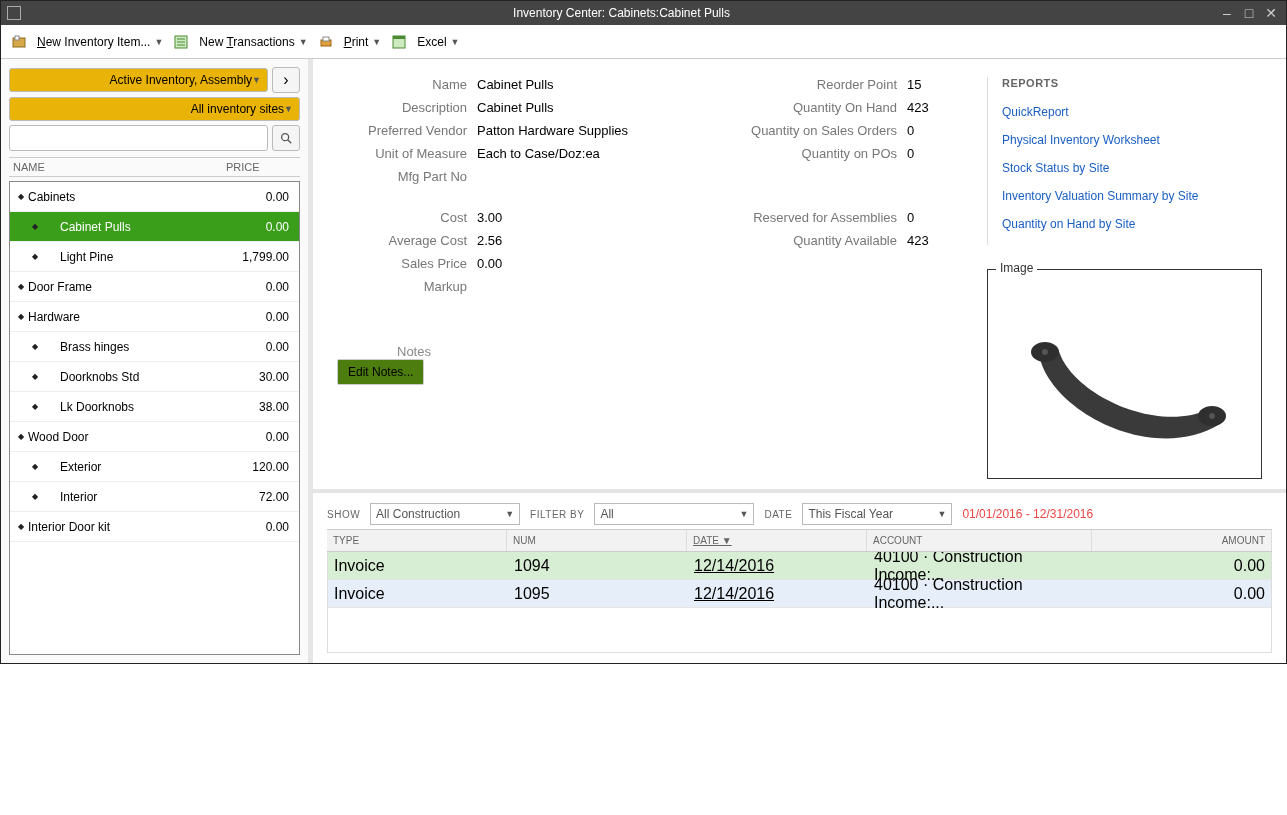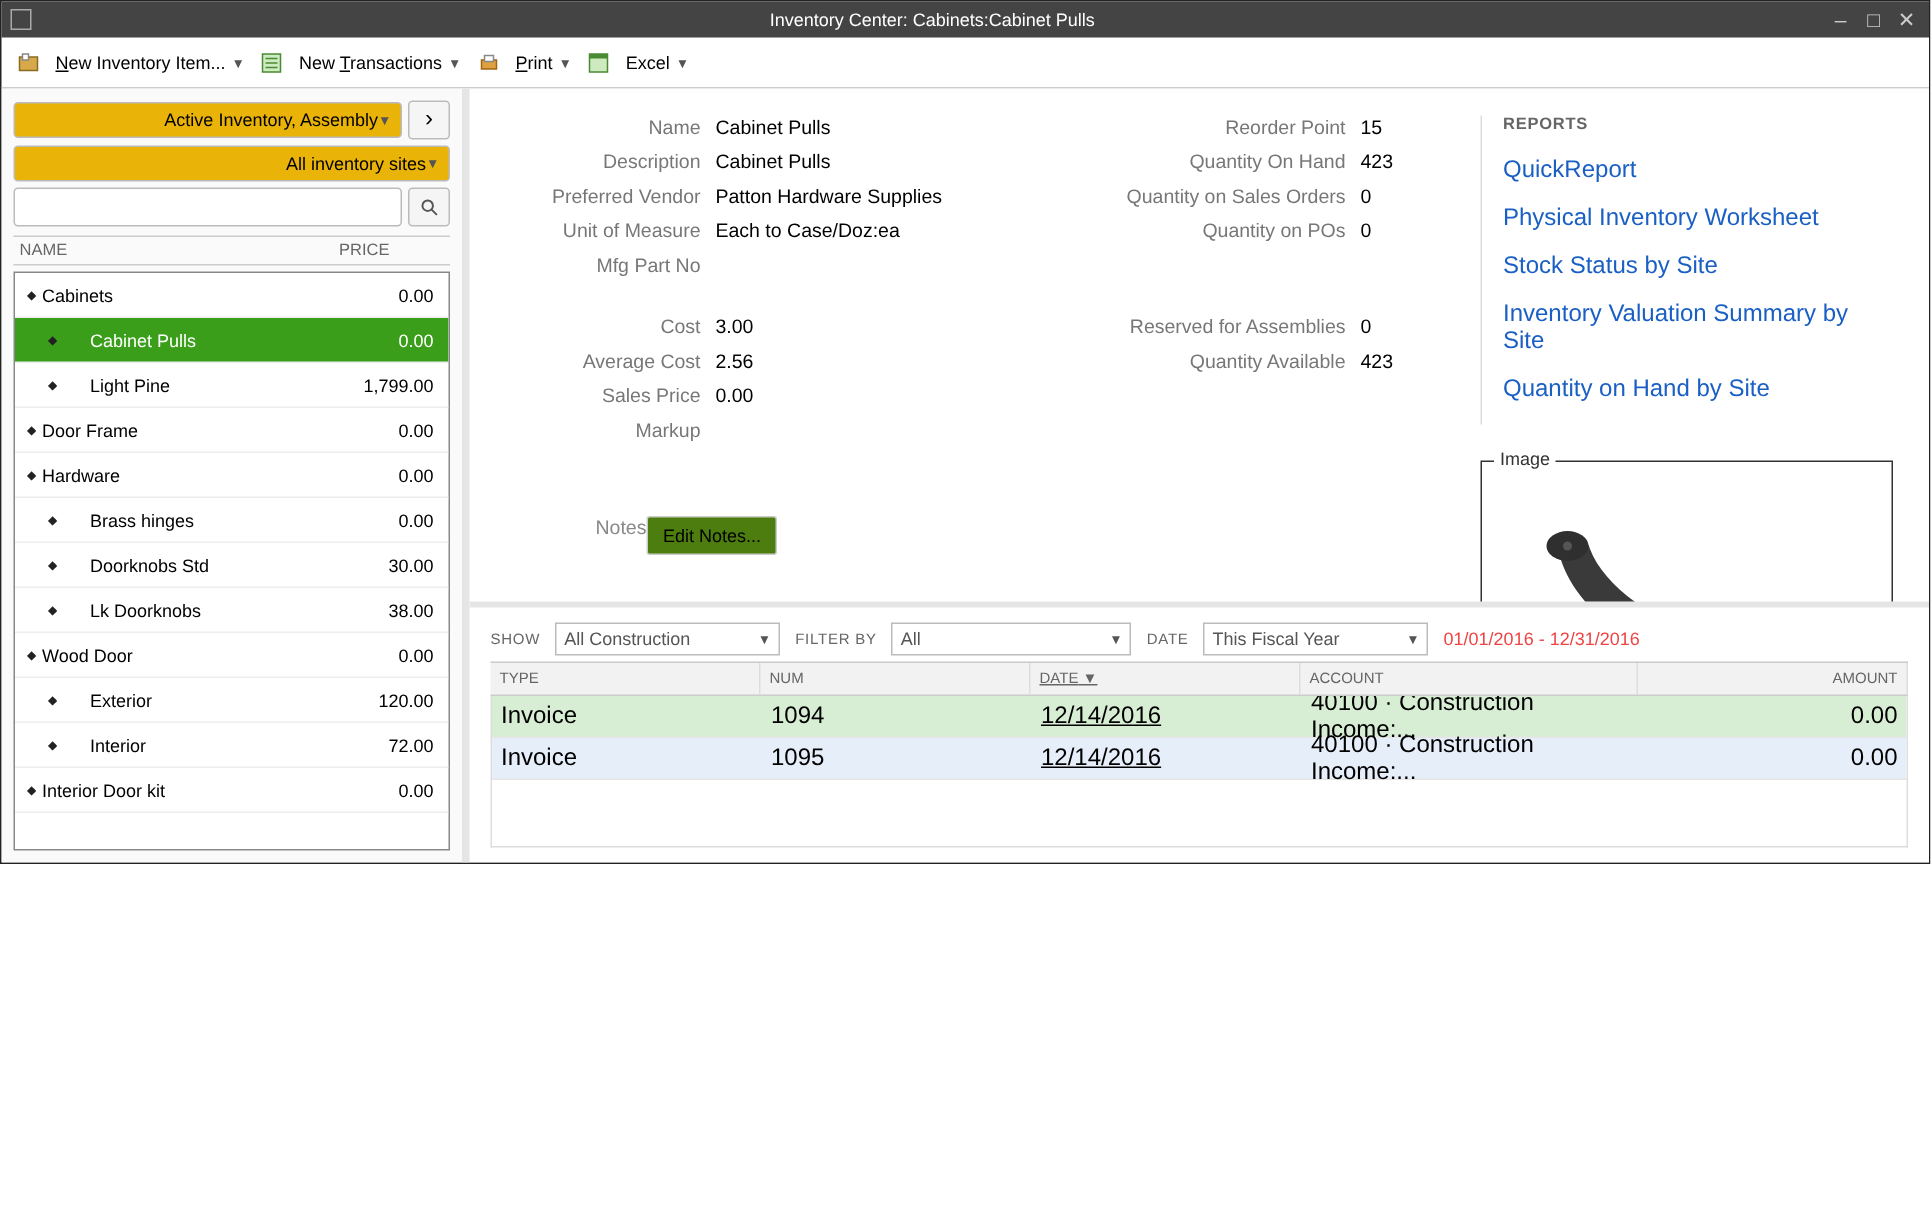--- a/index.html
+++ b/index.html
@@ -1,17 +1,17 @@
 <!DOCTYPE html>
 <html><head>
 <meta charset="utf-8">
 <style>
 * { box-sizing: border-box; margin: 0; padding: 0; font-family: Arial, sans-serif; }
 body { background: #fff; width: 1287px; height: 815px; overflow: hidden; }
-.window { width: 1287px; height: 576px; border: 1px solid #222; display: flex; flex-direction: column; }
+.window { width: 1287px; height: 664px; border: 1px solid #222; display: flex; flex-direction: column; }
 .titlebar { background: #444; color: #fff; height: 24px; display: flex; align-items: center; padding: 0 6px; font-size: 12px; }
 .titlebar .win-icon { width:14px; height:14px; margin-right:8px; border:1px solid #aaa;}
 .titlebar .title { flex:1; text-align: center; }
 .titlebar .sysbtn { width:18px; text-align:center; font-size:14px; color:#ccc; margin-left:4px; cursor:pointer;}
 .toolbar { height: 34px; border-bottom: 1px solid #ccc; display:flex; align-items:center; padding: 0 10px; font-size:12px; gap:10px;}
 .tb-item { display:flex; align-items:center; gap:4px; cursor:pointer;}
 .tb-arrow { font-size:9px; color:#555;}
 .tb-icon { width:16px; height:16px; }
 .content { flex:1; display:flex; overflow:hidden;}
 .leftpane { width: 312px; border-right: 5px solid #e5e5e5; display:flex; flex-direction:column; padding:8px; gap:4px; background:#fafafa;}
@@ -35,27 +35,27 @@
 .rightpane { flex:1; display:flex; flex-direction:column; overflow:hidden; background:#fff;}
 .detail-area { flex:1; padding:18px 24px 10px 24px; display:flex; gap:20px; overflow:hidden; border-bottom:4px solid #e5e5e5;}
 .mainleft { flex:1; display:flex; flex-direction:column;}
 .heading { font-size:30px; font-weight:500; color:#111; margin-bottom:14px;}
 .headrow { display:flex; align-items:center;}
 .iconbtn { width:36px; height:36px; border:1px solid #ccc; border-radius:4px; background:#f7f7f7; display:flex; align-items:center; justify-content:center; margin-left:6px; cursor:pointer;}
 .info-grid { display:grid; grid-template-columns: 140px 1fr 200px 60px; row-gap:8px; font-size:13px; color:#333;}
 .info-grid .lbl { color:#777; text-align:right; padding-right:10px;}
 .info-grid .lbl2 { color:#777; text-align:right; padding-right:10px;}
 .info-grid .val { color:#000;}
-.notes-row { display:flex; align-items:flex-start; margin-top:50px;}
+.notes-row { display:flex; justify-content:space-between; align-items:flex-start; margin-top:50px;flex-direction:column;}
 .notes-label { color:#888; font-size:13px; padding-left:60px;}
 .editnotes-btn { border:1px solid #ccc; background:#4d7c0f; padding:5px 10px; font-size:12px; cursor:pointer; border-radius:2px;}
 .sideright { width:275px; display:flex; flex-direction:column;}
 .reports-block { border-left:1px solid #ddd; padding-left:14px;}
 .reports-title { font-size:11px; font-weight:bold; color:#666; letter-spacing:0.5px; margin-bottom:16px;}
-.report-link { display:block; color:#1a5fc4; font-size:16px; margin-bottom:14px; cursor:pointer;}
+.report-link { display:block; color:#1a5fc4; font-size:12px; margin-bottom:14px; cursor:pointer;}
 .image-fieldset { border:1px solid #333; margin-top:24px; padding:8px; height:230px; display:flex; align-items:center; justify-content:center; position:relative;}
 .image-fieldset .legend { position:absolute; top:-9px; left:8px; background:#fff; padding:0 4px; font-size:12px; color:#333;}
 .pull-svg { width: 220px; height: 140px;}
 .bottompane { height:170px; display:flex; flex-direction:column; padding:6px 14px 10px 14px;}
 .filterbar { display:flex; align-items:center; gap:10px; font-size:11px; color:#555; height:30px;}
 .filterbar .lbl { font-size:10px; color:#666; letter-spacing:0.5px;}
 .compact-combo{ height:22px; border:1px solid #bbb; background:#fff; display:flex; align-items:center; justify-content:space-between; padding:0 5px; font-size:12px;}
 .trans-head { display:flex; font-size:10px; color:#666; border-top:1px solid #ccc; border-bottom:1px solid #ccc; background:#f2f2f2;}
 .trans-head div { padding:5px 6px; border-right:1px solid #ddd;}
 .c-type{width:180px;} .c-num{width:180px;} .c-date{width:180px;text-decoration:underline;} .c-acct{width:180px; flex:1;} .c-amt{width:180px; text-align:right;}

